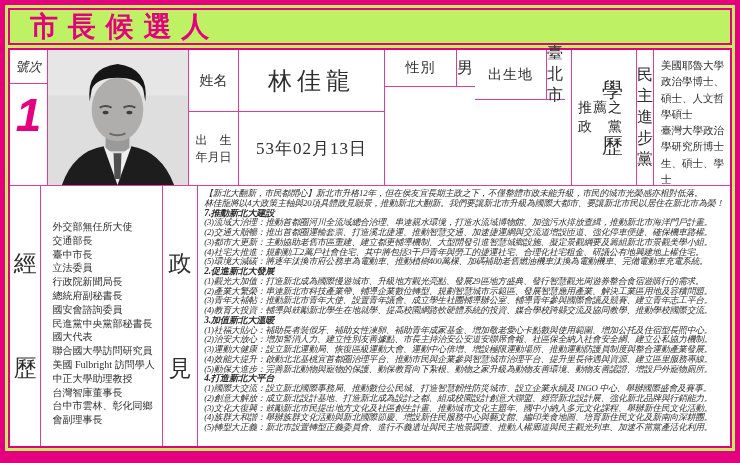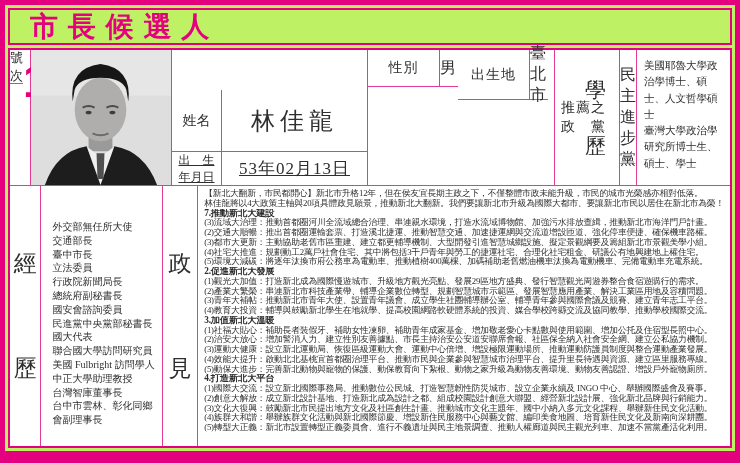--- a/index.html
+++ b/index.html
@@ -14,29 +14,29 @@
   .title-box{border:2px solid var(--m);height:37px;display:flex;align-items:center;
         padding-left:20px;margin-bottom:3px;}
   .title{color:var(--m);font-size:28px;font-weight:bold;letter-spacing:0.35em;line-height:1;}
   .table{border:2px solid var(--m);height:400px;display:flex;flex-direction:column;background:#fff;}
   .top-section{display:flex;height:136px;flex:none;border-bottom:1px solid var(--line);}
   .bottom-section{display:flex;flex:1;min-height:0;}
   .cell{border-right:1px solid var(--line);}
   .cc{display:flex;align-items:center;justify-content:center;}
 
   
-  .col-num{width:21px;display:flex;flex-direction:row;}
+  .col-num{width:38px;display:flex;flex-direction:column;font-style:italic;}
   .num-label{height:34px;border-bottom:1px solid var(--line);font-size:13px;}
   .num-value{flex:1;display:flex;justify-content:center;align-items:flex-start;padding-top:8px;
         color:var(--m);font-family:"Liberation Sans",sans-serif;font-weight:bold;font-size:46px;line-height:1;}
   .col-photo{width:141px;overflow:hidden;}
   .col-photo svg{display:block;width:100%;height:100%;}
   .col-nameblock{width:196px;display:flex;flex-direction:column;}
-  .row-name{height:62px;display:flex;border-bottom:1px solid var(--line);margin-top:40px;}
-  .row-birth{flex:1;display:flex;text-decoration:underline;}
+  .row-name{height:62px;display:flex;border-bottom:1px solid var(--line);}
+  .row-birth{flex:1;display:flex;}
   .lab-s{width:50px;border-right:1px solid var(--line);font-size:14px;}
   .lab-2line{flex-direction:column;line-height:1.35;font-size:12px;}
   .name-value{flex:1;font-size:24px;letter-spacing:5px;text-align:center;}
   .birth-value{flex:1;font-size:17px;letter-spacing:1px;}
   .col-personal{width:187px;display:flex;flex-direction:row;}
   .p-row{display:flex;border-bottom:1px solid var(--line);}
   .p-row:last-child{border-bottom:none;flex:1;text-align:right;}
   .p-row1{height:37px;}
   .p-row2{height:50px;}
   .p-lab{width:72px;border-right:1px solid var(--line);font-size:14px;letter-spacing:1px;}
@@ -46,21 +46,21 @@
   .col-edutext{flex:1;padding:8px 5px 4px 7px;font-size:10.5px;line-height:1.55;border-right:none;}
 
   
   .vlabel{display:flex;flex-direction:column;align-items:center;justify-content:space-between;
         padding:62px 0;font-size:23px;}
   .col-explab{width:38px;}
   .col-explist{width:144px;padding:34px 4px 0 11px;font-size:10px;line-height:13.8px;}
   .col-pollab{width:43px;}
   .col-poltext{flex:1;border-right:none;padding:3px 6px 0 6px;font-size:8.8px;line-height:9.75px;
         letter-spacing:-0.2px;}
-  .pol-line{white-space:nowrap;overflow:hidden;}
+  .pol-line{white-space:nowrap;overflow:hidden;font-style:italic;}
   .ph{font-weight:bold;font-size:9.3px;}
 </style>
 </head>
 <body>
 
 <div class="page">
 
   <div class="title-box">
     <div class="title">市長候選人</div>
   </div>

